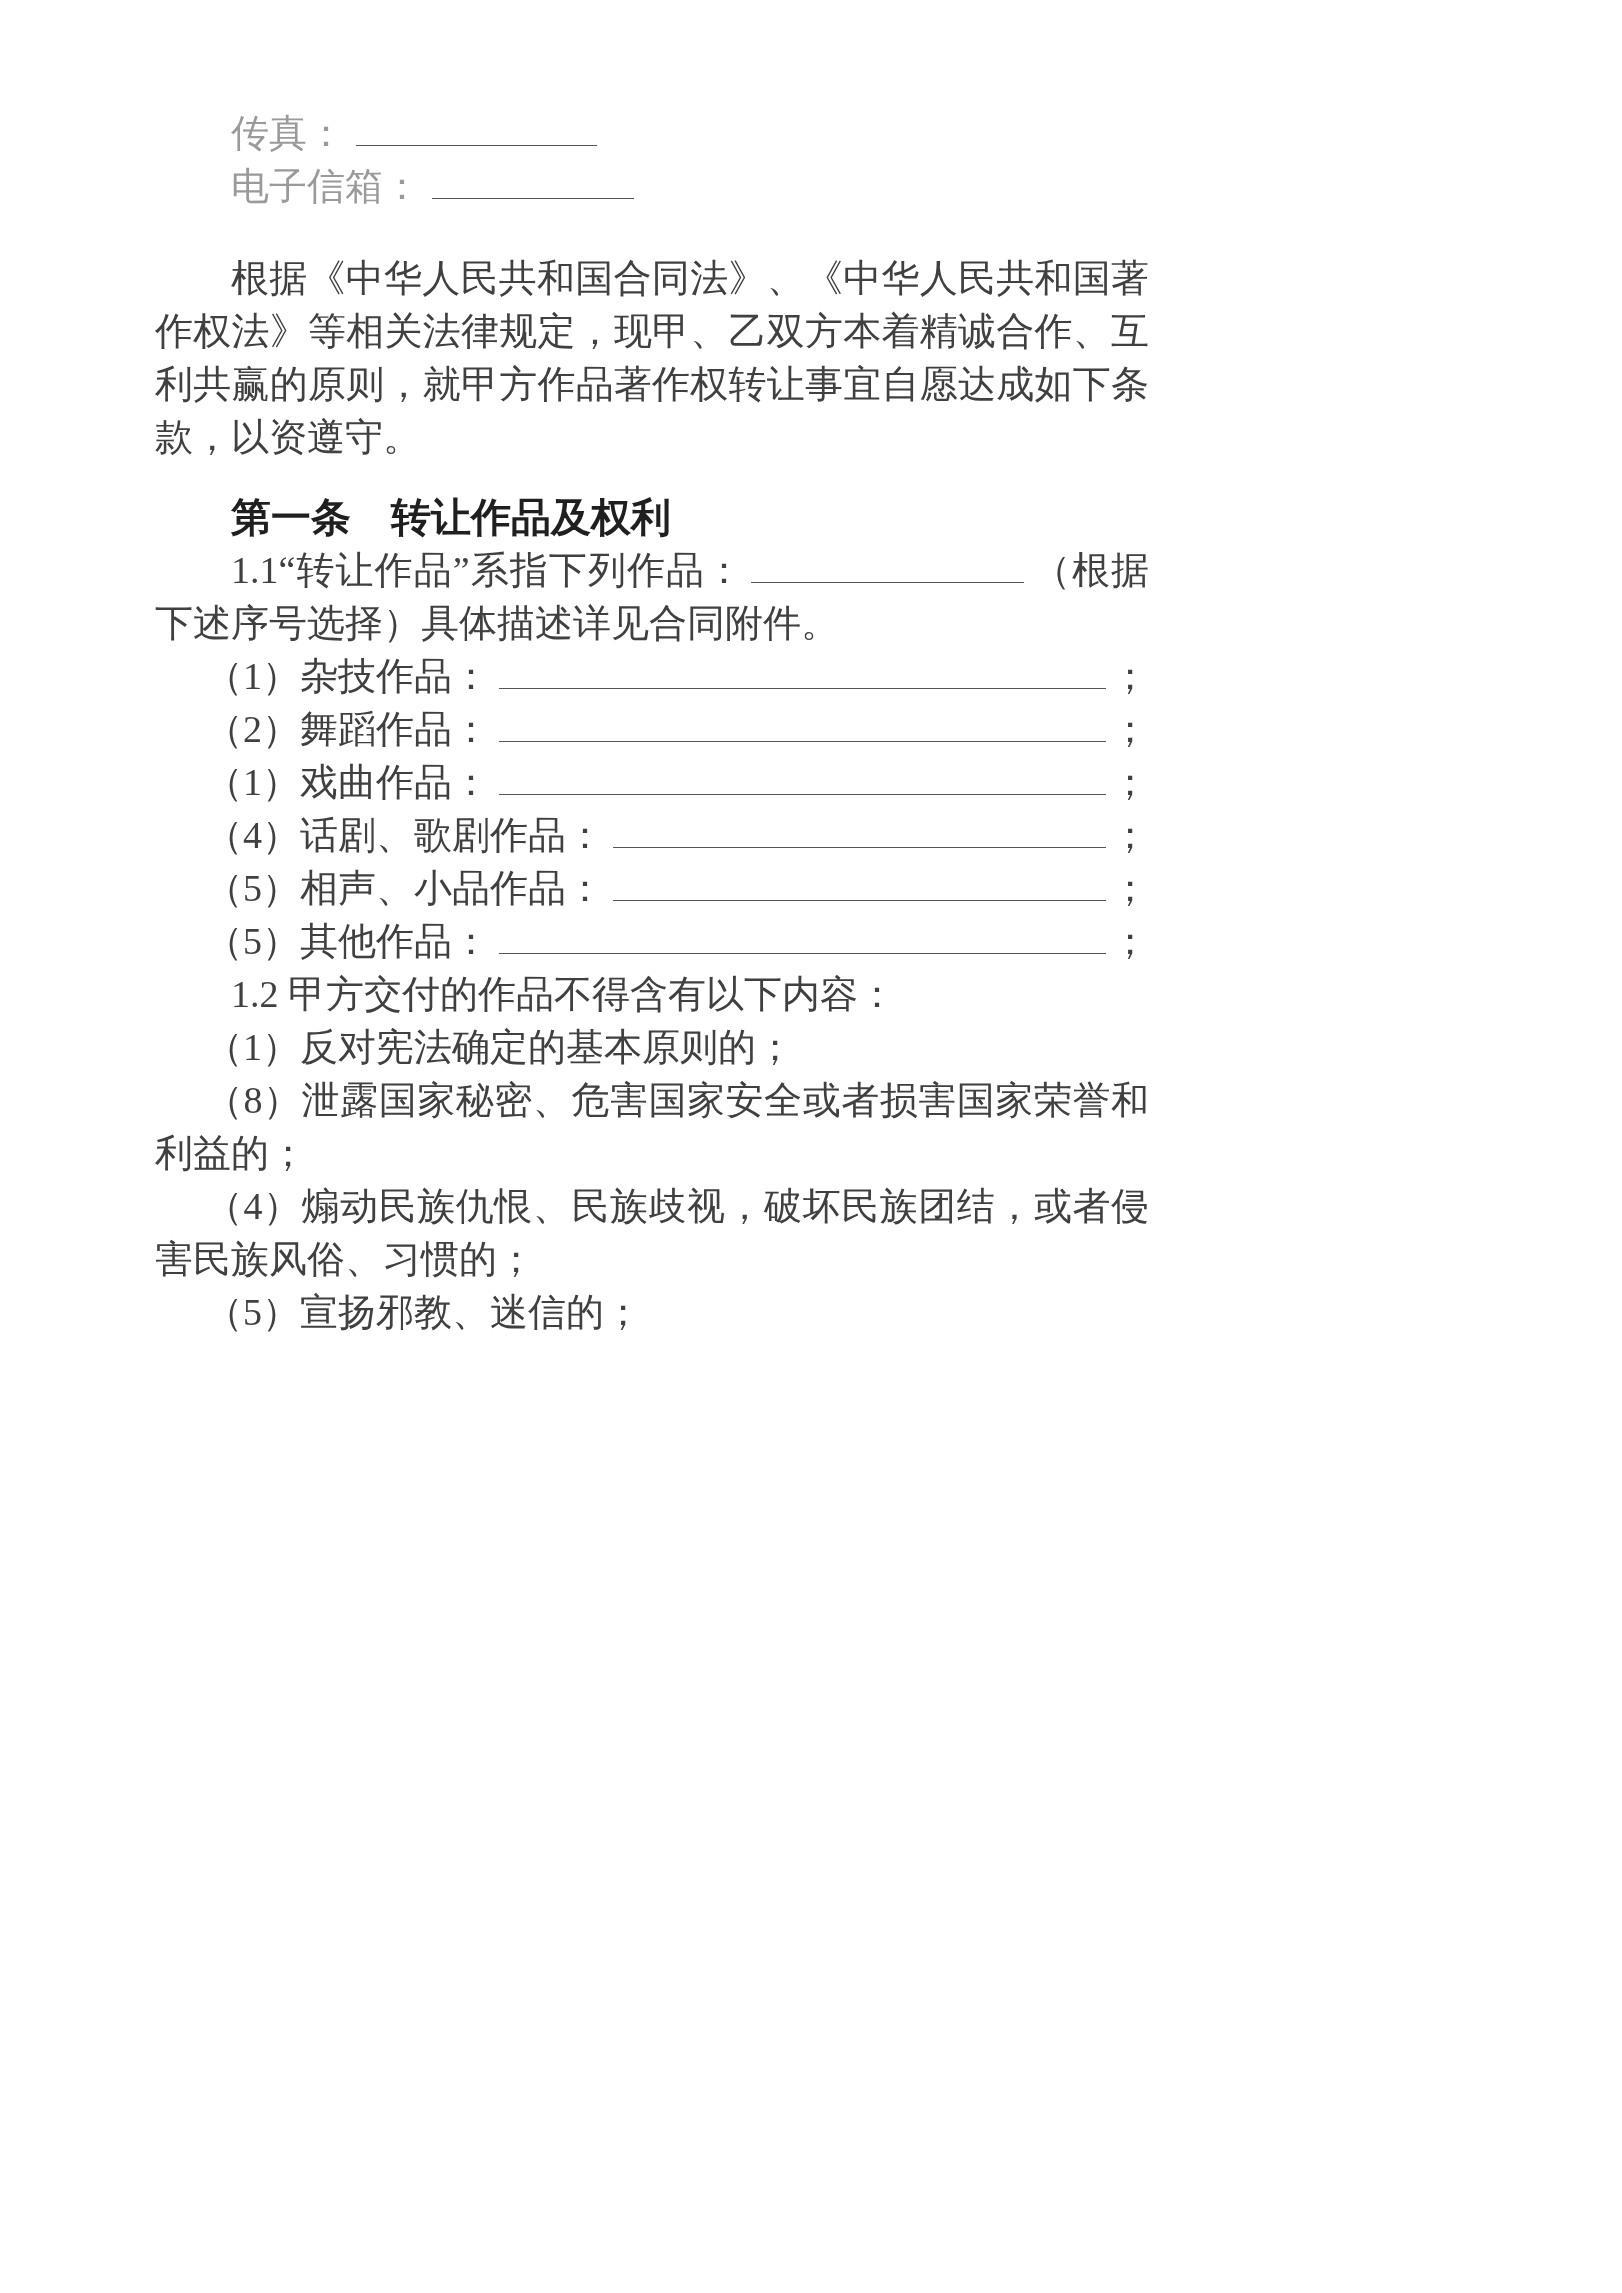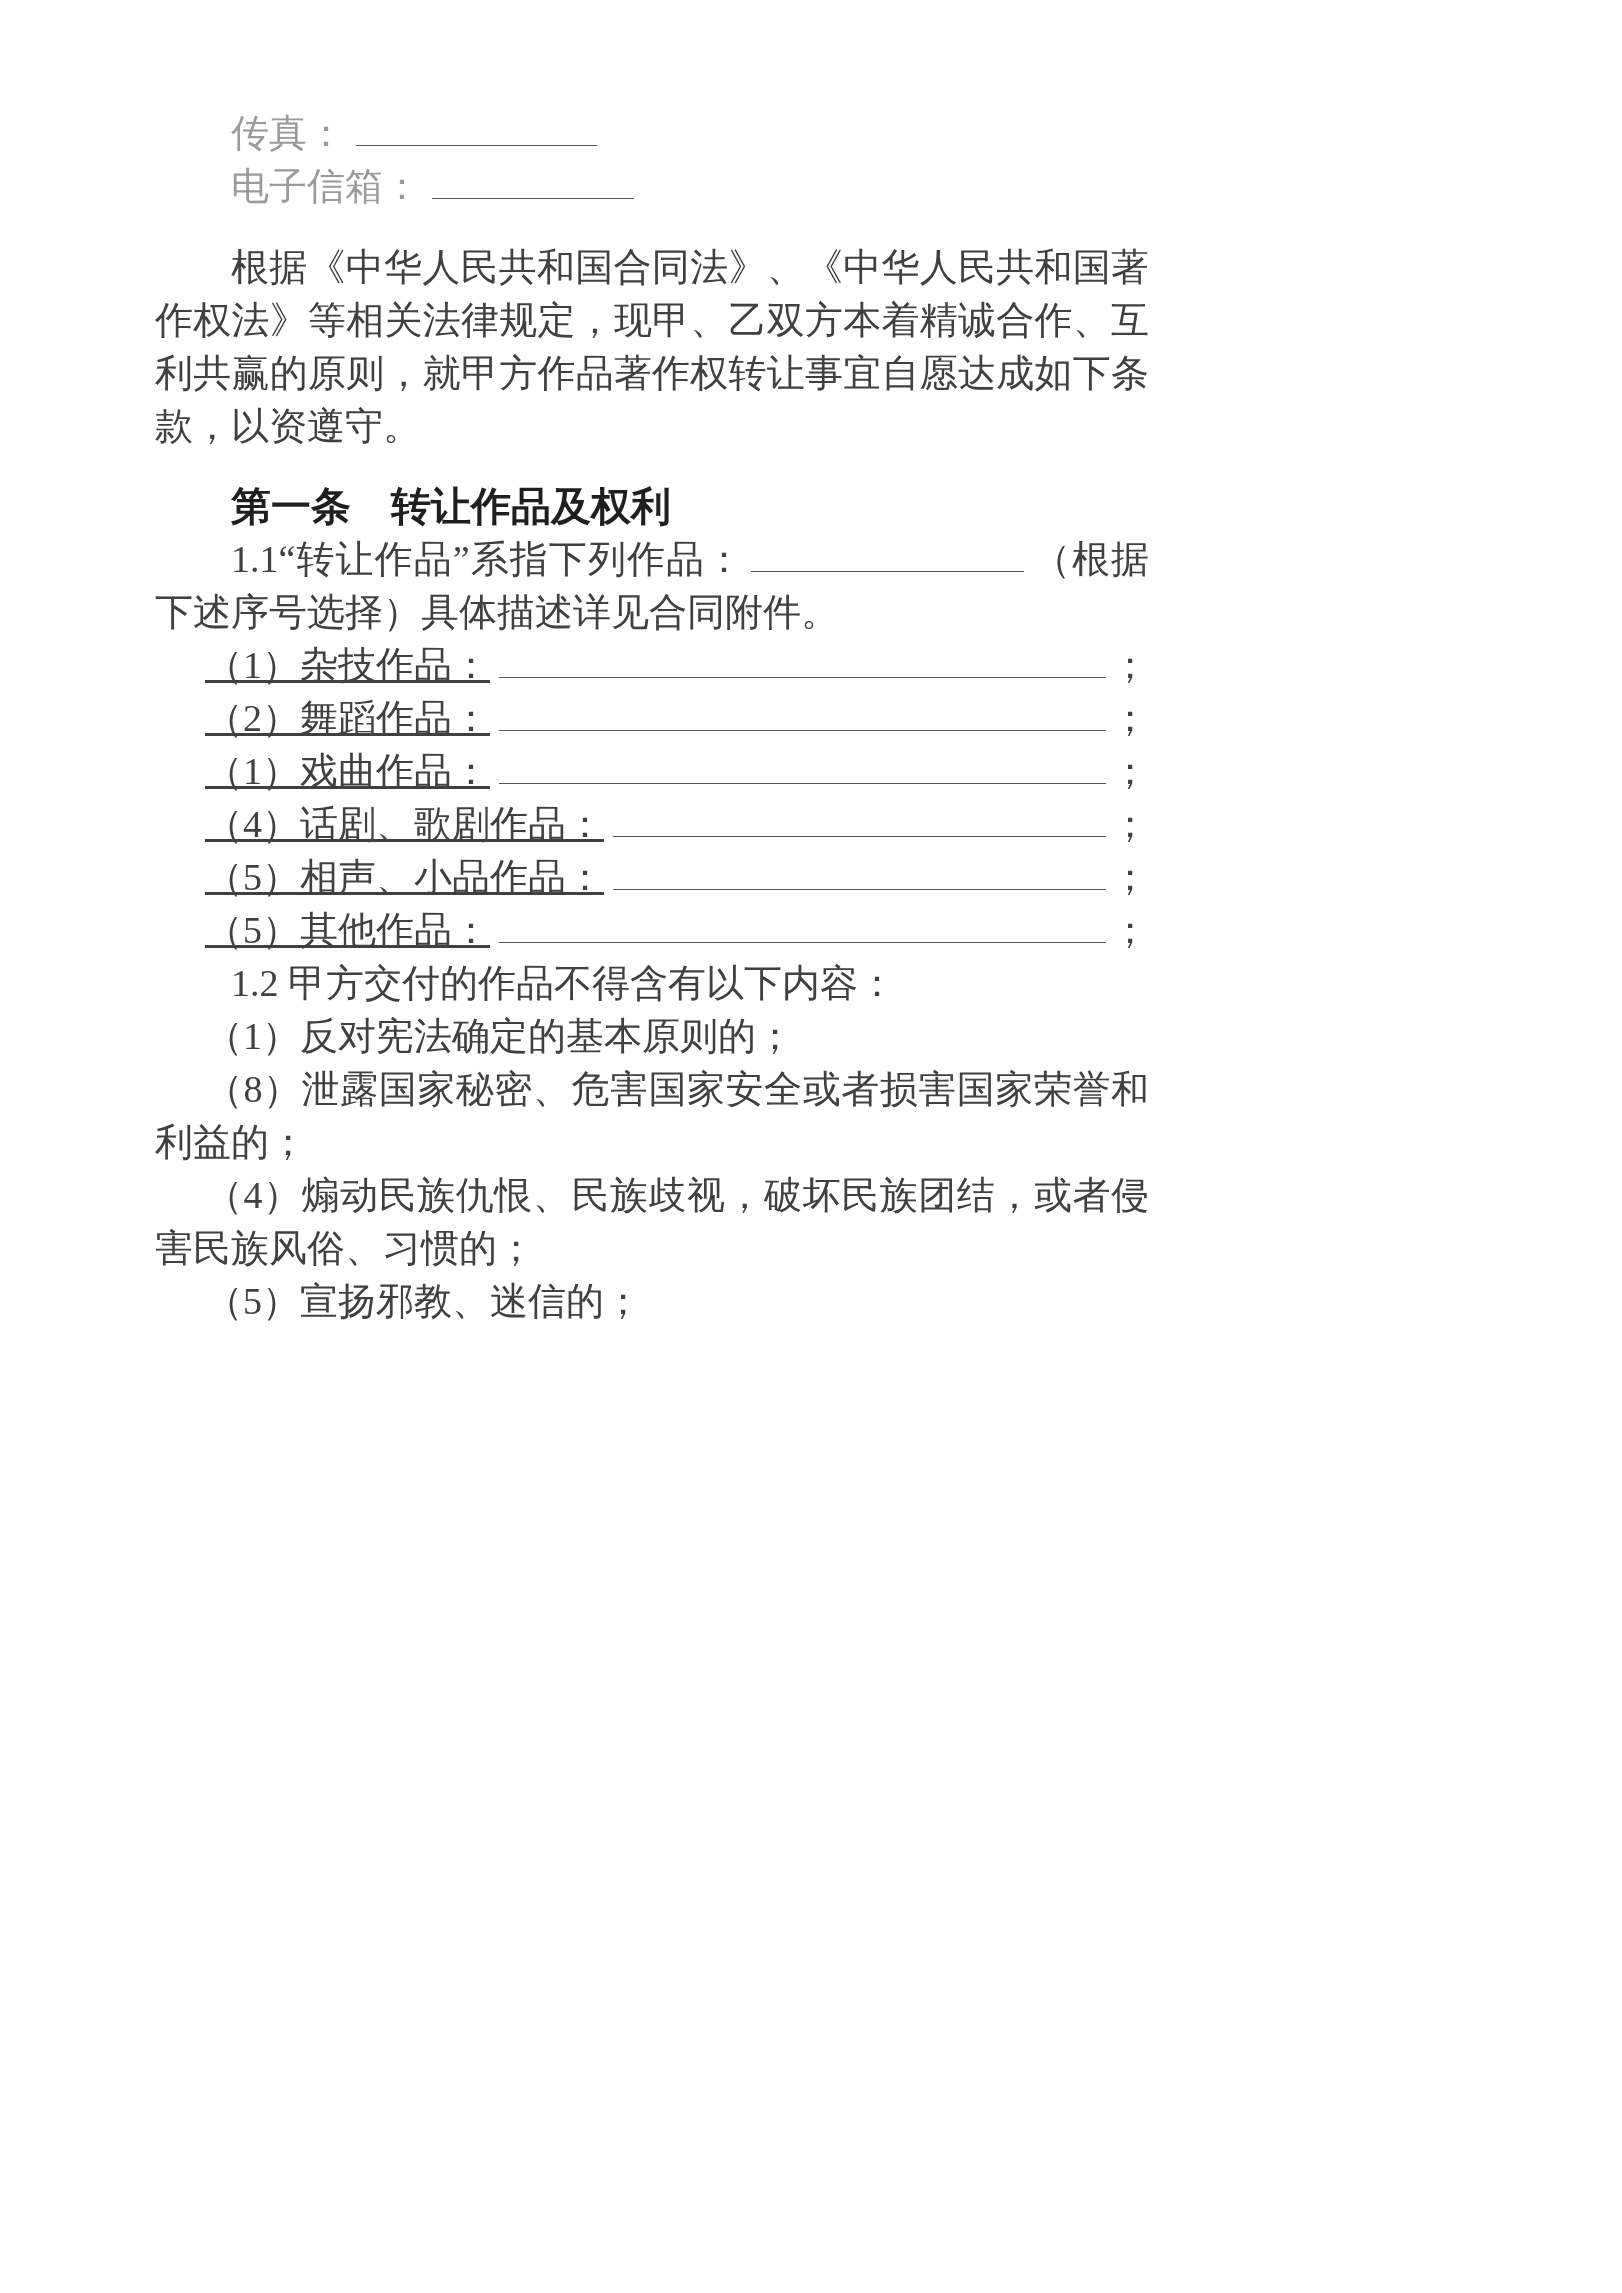--- a/index.html
+++ b/index.html
@@ -23,35 +23,35 @@
     vertical-align: baseline;
   }
   .blank.fax   { width: 241px; margin-left: 11px; }
   .blank.email { width: 202px; margin-left: 11px; }
   .blank.inline-blank { width: 273px; margin: 0 7.3px; }
   p.para {
     margin: 0;
     text-align: justify;
     text-indent: 76px;
   }
-  p.intro { margin-top: 28px; }
+  p.intro { margin-top: 39px; }
   h2.heading {
     margin: 27px 0 0 0;
     font-size: 40px;
     line-height: 53px;
     font-weight: bold;
     color: #1f1f1f;
     text-indent: 76px;
   }
   .work-row {
     display: flex;
     align-items: baseline;
     margin-left: 50px;
   }
-  .work-row .work-label { white-space: nowrap; text-decoration: underline; }
+  .work-row .work-label { white-space: nowrap; }
   .work-blank {
     flex: 1 1 auto;
     height: 0;
     border-bottom: 1.8px solid #555;
     margin: 0 5.5px 0 9px;
   }
   p.sub-item {
     margin: 0;
     text-align: justify;
     text-indent: 50px;

